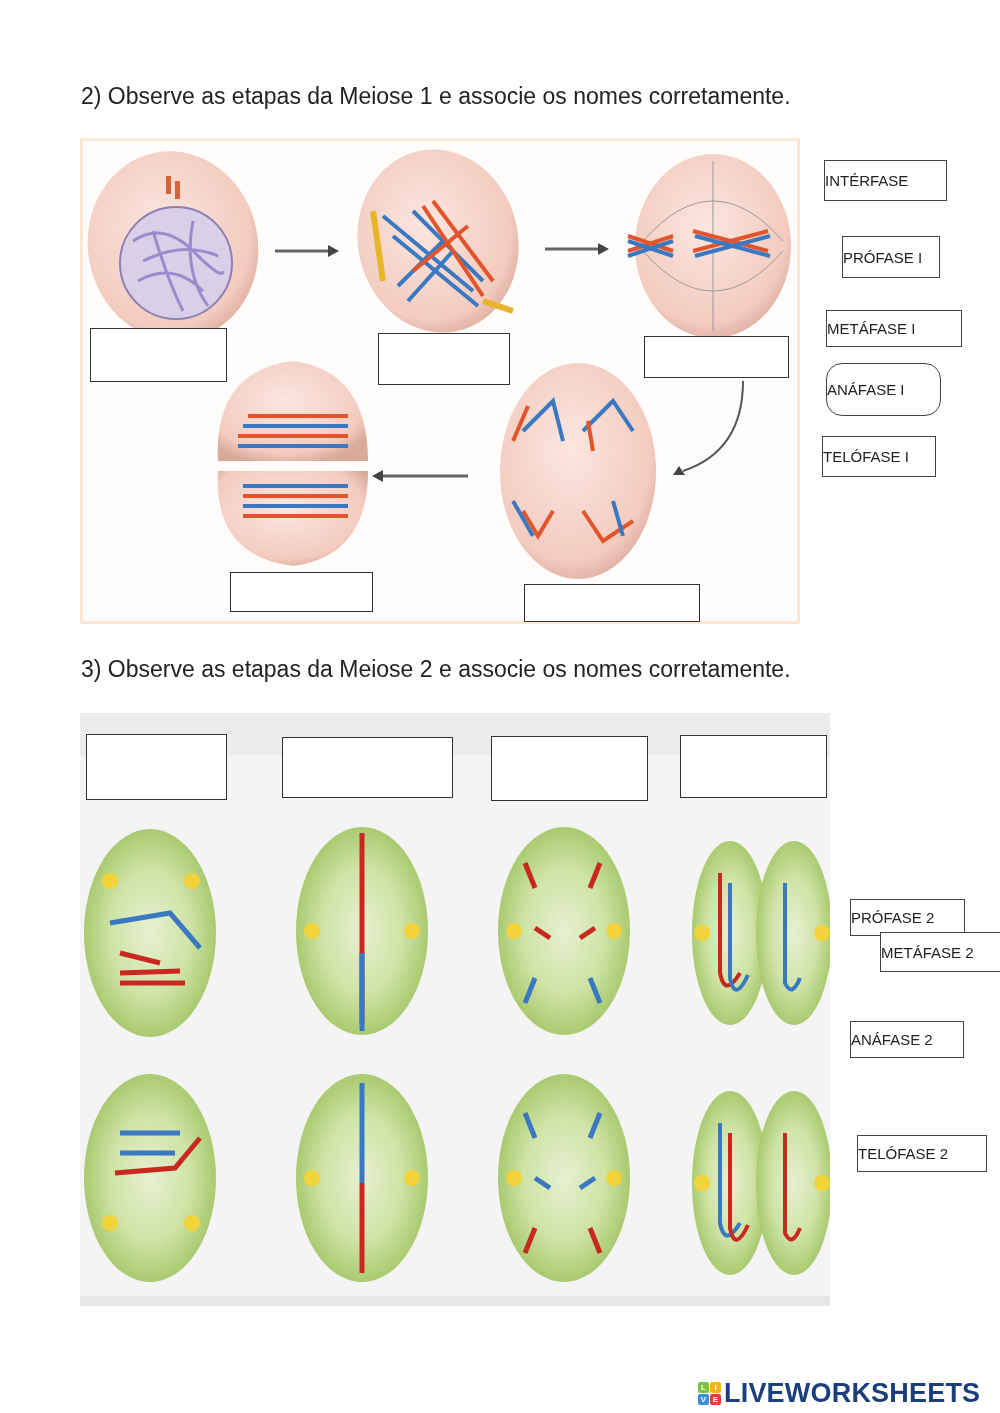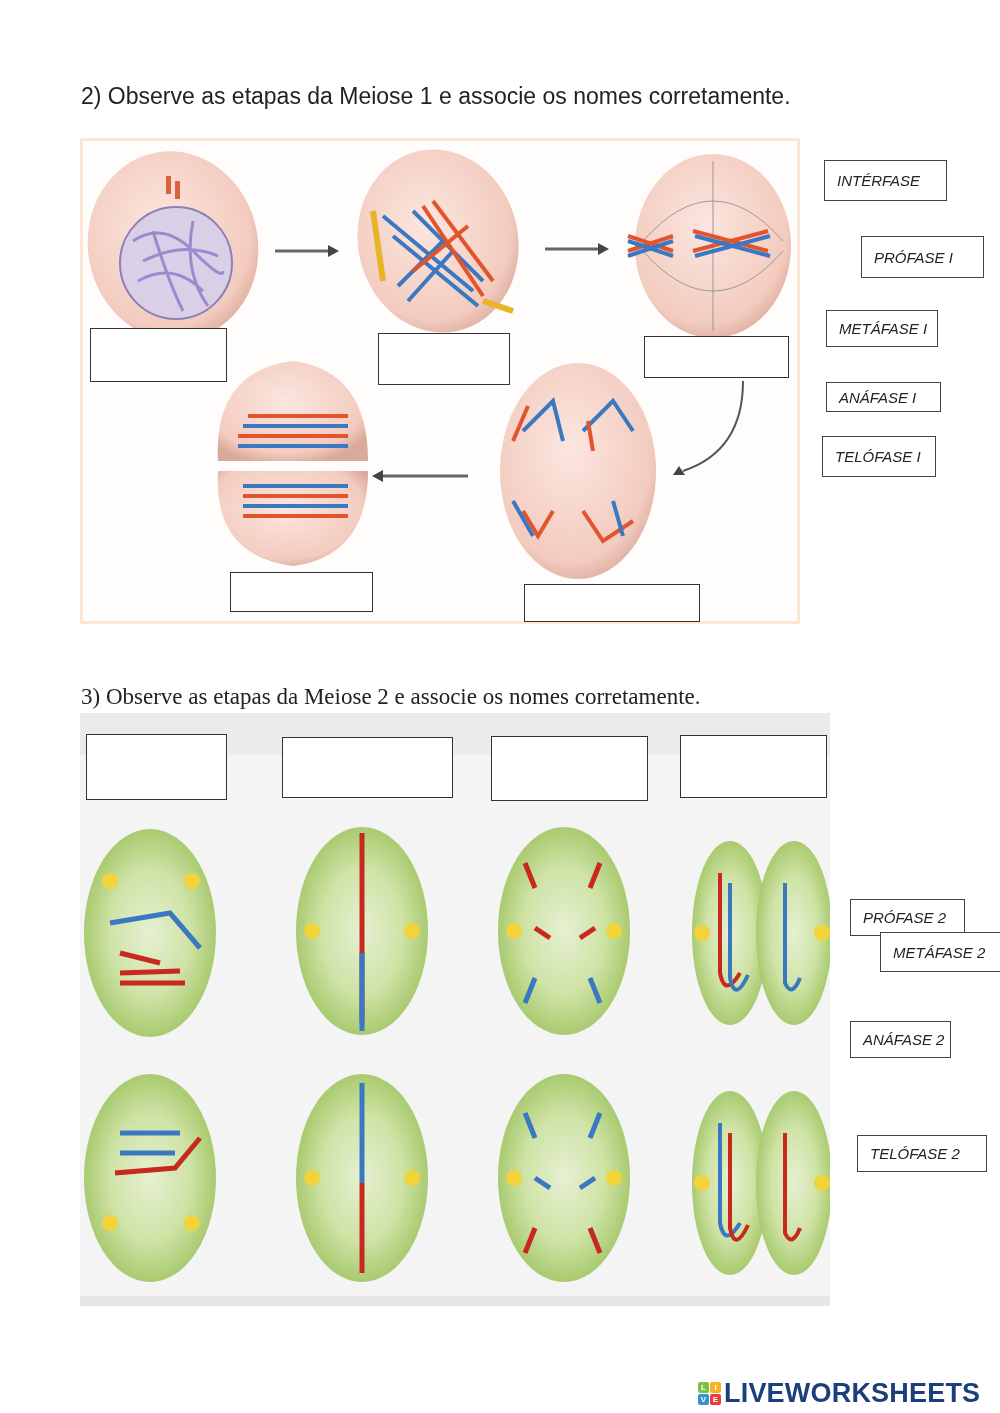--- a/index.html
+++ b/index.html
@@ -3,21 +3,21 @@
 <meta charset="utf-8">
 <style>
   html,body{margin:0;padding:0;background:#fff;}
   body{width:1000px;height:1413px;position:relative;overflow:hidden;font-family:"Liberation Sans",sans-serif;color:#222;}
   .q{position:absolute;font-size:23px;color:#222;}
   .panel1{position:absolute;left:80px;top:138px;width:720px;height:486px;background:#fffdfb;border:3px solid #fbe7d2;box-sizing:border-box;}
   .panel2{position:absolute;left:80px;top:713px;width:750px;height:593px;background:#f3f4f3;}
   .panel2 .top{position:absolute;left:0;top:0;width:750px;height:42px;background:#ebebeb;}
   .panel2 .bottom{position:absolute;left:0;bottom:0;width:750px;height:10px;background:#e6e6e6;}
   .answer-box{position:absolute;background:#fff;border:1px solid #333;box-sizing:border-box;}
-  .label-chip{position:absolute;background:#fff;border:1px solid #444;box-sizing:border-box;font-size:15px;color:#222;padding-left:12px;display:flex;align-items:center;font-style:italic;}
+  .label-chip{position:absolute;background:#fff;border:1px solid #444;box-sizing:border-box;font-size:15px;color:#222;display:flex;align-items:center;}
   svg{position:absolute;left:0;top:0;}
   .logo{position:absolute;left:698px;top:1378px;display:flex;align-items:center;}
   .logo .blocks{display:grid;grid-template-columns:11px 11px;grid-template-rows:11px 11px;gap:1px;margin-right:3px;}
   .logo .blocks span{font-size:8px;font-weight:bold;color:#fff;display:flex;align-items:center;justify-content:center;border-radius:2px;}
   .logo .word{font-size:27px;font-weight:bold;color:#1b3f7a;letter-spacing:0.2px;}
 </style>
 </head>
 <body>
 
 <div class="q" style="left:81px;top:83px;">2) Observe as etapas da Meiose 1 e associe os nomes corretamente.</div>
@@ -73,26 +73,26 @@
     <path d="M160 285 L265 285 M155 305 L265 305 M160 345 L265 345 M160 365 L265 365" stroke="#3a78c2" stroke-width="4"></path>
   </svg>
   <div class="answer-box" style="left:7px;top:187px;width:137px;height:54px;"></div>
   <div class="answer-box" style="left:295px;top:192px;width:132px;height:52px;"></div>
   <div class="answer-box" style="left:561px;top:195px;width:145px;height:42px;"></div>
   <div class="answer-box" style="left:147px;top:431px;width:143px;height:40px;"></div>
   <div class="answer-box" style="left:441px;top:443px;width:176px;height:38px;"></div>
 </div>
 
 <div class="label-chip" style="left:824px;top:160px;width:123px;height:41px;">INTÉRFASE</div>
-<div class="label-chip" style="left:861px;top:236px;width:123px;height:42px;">PRÓFASE I</div>
-<div class="label-chip" style="left:826px;top:310px;width:112px;height:37px;">METÁFASE I</div>
-<div class="label-chip" style="left:826px;top:382px;width:115px;height:30px;">ANÁFASE I</div>
+<div class="label-chip" style="left:842px;top:236px;width:98px;height:42px;">PRÓFASE I</div>
+<div class="label-chip" style="left:826px;top:310px;width:136px;height:37px;">METÁFASE I</div>
+<div class="label-chip" style="left:826px;top:363px;width:115px;height:53px;border-radius:16px;">ANÁFASE I</div>
 <div class="label-chip" style="left:822px;top:436px;width:114px;height:41px;">TELÓFASE I</div>
 
-<div class="q" style="left:81px;top:684px;font-family:Liberation Serif, serif;">3)  Observe as etapas da Meiose 2 e associe os nomes corretamente.</div>
+<div class="q" style="left:81px;top:656px;">3)  Observe as etapas da Meiose 2 e associe os nomes corretamente.</div>
 
 <div class="panel2">
   <div class="top"></div>
   <div class="bottom"></div>
   <svg width="750" height="593" viewBox="0 0 750 593">
     <defs>
       <radialGradient id="gr" cx="50%" cy="50%" r="55%">
         <stop offset="0%" stop-color="#e6f0d2"></stop>
           <stop offset="55%" stop-color="#cfe3a6"></stop>
           <stop offset="100%" stop-color="#9fc462"></stop>
@@ -149,21 +149,21 @@
     <path d="M650 420 L650 515 Q655 540 668 512 M705 420 L705 520 Q712 535 720 515" stroke="#c8281e" stroke-width="4" fill="none"></path>
   </svg>
   <div class="answer-box" style="left:6px;top:21px;width:141px;height:66px;"></div>
   <div class="answer-box" style="left:202px;top:24px;width:171px;height:61px;"></div>
   <div class="answer-box" style="left:411px;top:23px;width:157px;height:65px;"></div>
   <div class="answer-box" style="left:600px;top:22px;width:147px;height:63px;"></div>
 </div>
 
 <div class="label-chip" style="left:850px;top:871px;width:115px;height:37px;margin-top:28px;">PRÓFASE 2</div>
 <div class="label-chip" style="left:880px;top:932px;width:131px;height:40px;">METÁFASE 2</div>
-<div class="label-chip" style="left:850px;top:1021px;width:101px;height:37px;">ANÁFASE 2</div>
+<div class="label-chip" style="left:850px;top:1021px;width:114px;height:37px;">ANÁFASE 2</div>
 <div class="label-chip" style="left:857px;top:1135px;width:130px;height:37px;">TELÓFASE 2</div>
 
 <div class="logo">
   <div class="blocks">
     <span style="background:#7cc242;">L</span>
     <span style="background:#f5b31f;">I</span>
     <span style="background:#3b8fd6;">V</span>
     <span style="background:#e63c3c;">E</span>
   </div>
   <span class="word">LIVEWORKSHEETS</span>

